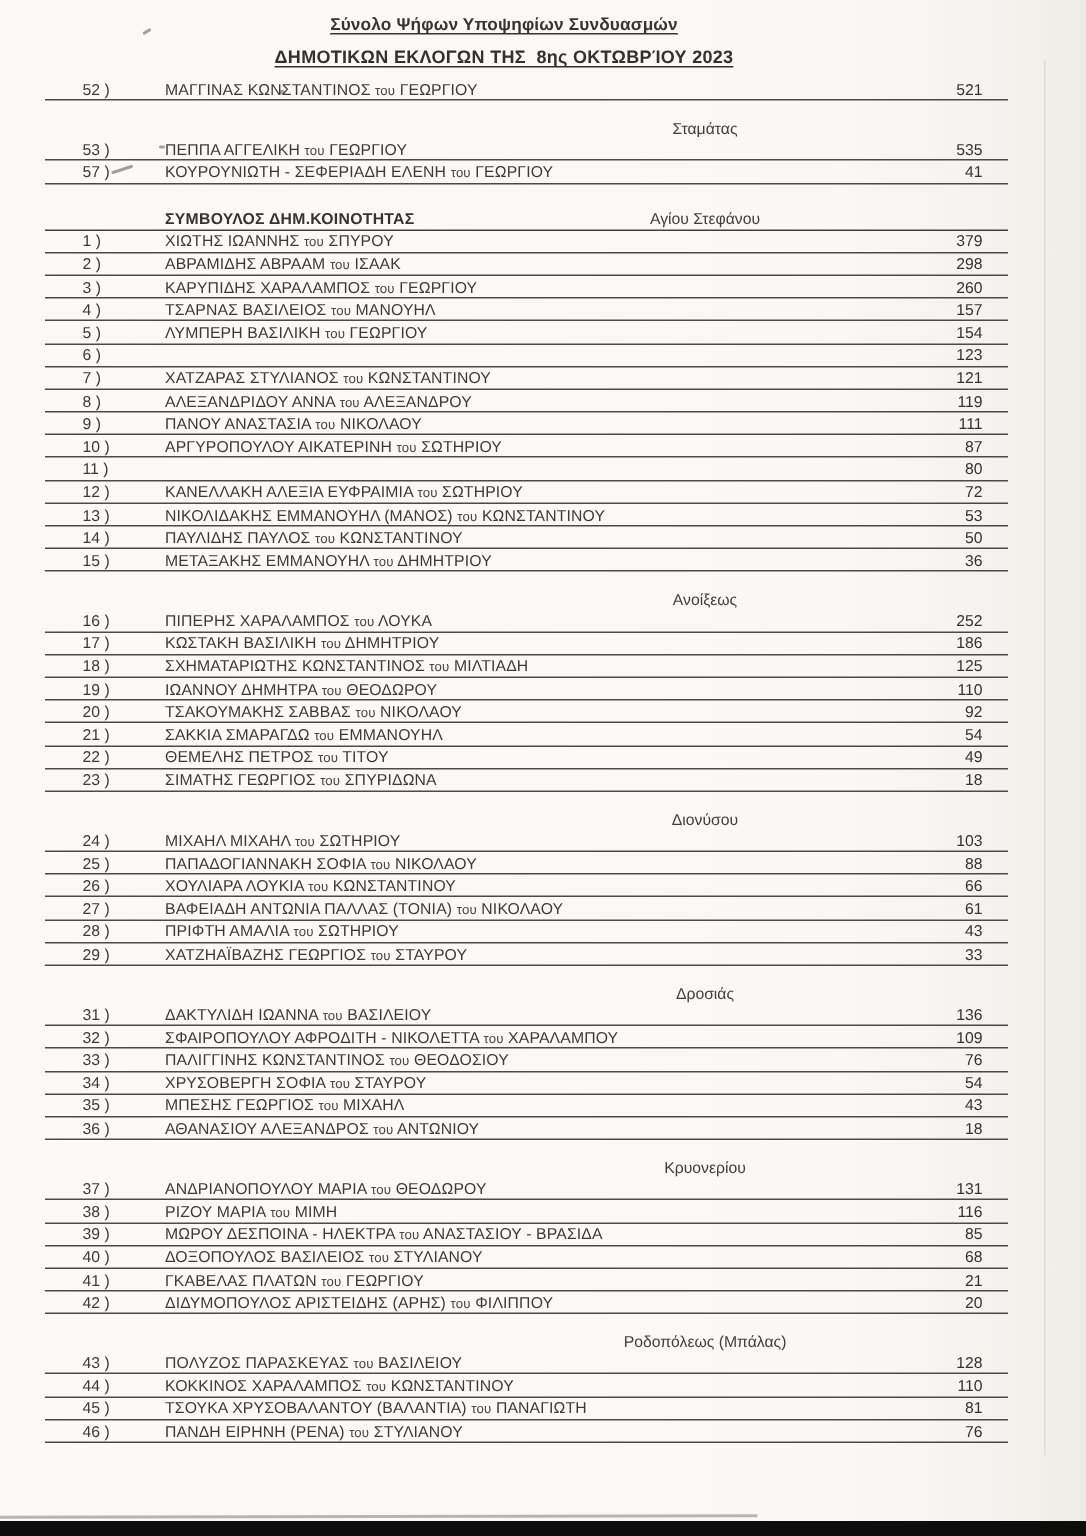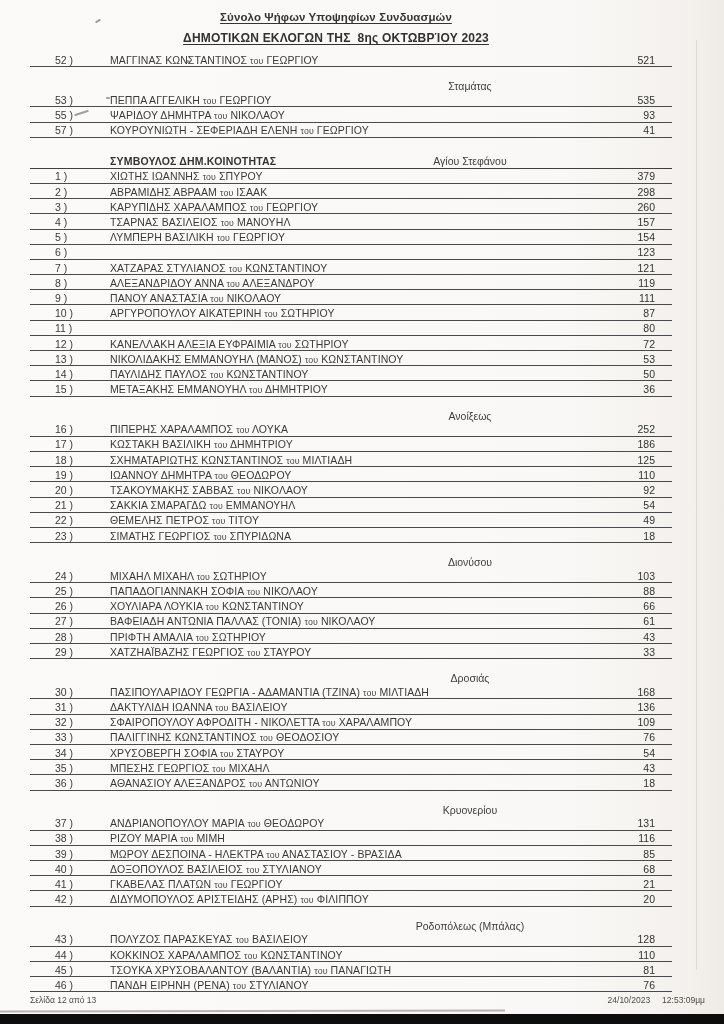--- a/index.html
+++ b/index.html
@@ -89,25 +89,20 @@
   </div>
       <div class="district">
     <span class="label">Σταμάτας</span>
   </div>
       <div class="row">
     <span class="num">53 )</span>
     <span class="name"><span>ΠΕΠΠΑ ΑΓΓΕΛΙΚΗ</span> <span class="conn">του</span> <span>ΓΕΩΡΓΙΟΥ</span></span>
     <span class="votes">535</span>
   </div>
       <div class="row">
-    <span class="num">55 )</span>
-    <span class="name"><span>ΨΑΡΙΔΟΥ ΔΗΜΗΤΡΑ</span> <span class="conn">του</span> <span>ΝΙΚΟΛΑΟΥ</span></span>
-    <span class="votes">93</span>
-  </div>
-      <div class="row">
     <span class="num">57 )</span>
     <span class="name"><span>ΚΟΥΡΟΥΝΙΩΤΗ - ΣΕΦΕΡΙΑΔΗ ΕΛΕΝΗ</span> <span class="conn">του</span> <span>ΓΕΩΡΓΙΟΥ</span></span>
     <span class="votes">41</span>
   </div>
       <div class="office">
     <span class="office-title">ΣΥΜΒΟΥΛΟΣ ΔΗΜ.ΚΟΙΝΟΤΗΤΑΣ</span>
     <span class="office-district">Αγίου Στεφάνου</span>
   </div>
       <div class="row">
     <span class="num">1 )</span>
@@ -255,25 +250,20 @@
   </div>
       <div class="row">
     <span class="num">29 )</span>
     <span class="name"><span>ΧΑΤΖΗΑΪΒΑΖΗΣ ΓΕΩΡΓΙΟΣ</span> <span class="conn">του</span> <span>ΣΤΑΥΡΟΥ</span></span>
     <span class="votes">33</span>
   </div>
       <div class="district">
     <span class="label">Δροσιάς</span>
   </div>
       <div class="row">
-    <span class="num">30 )</span>
-    <span class="name"><span>ΠΑΣΙΠΟΥΛΑΡΙΔΟΥ ΓΕΩΡΓΙΑ - ΑΔΑΜΑΝΤΙΑ (ΤΖΙΝΑ)</span> <span class="conn">του</span> <span>ΜΙΛΤΙΑΔΗ</span></span>
-    <span class="votes">168</span>
-  </div>
-      <div class="row">
     <span class="num">31 )</span>
     <span class="name"><span>ΔΑΚΤΥΛΙΔΗ ΙΩΑΝΝΑ</span> <span class="conn">του</span> <span>ΒΑΣΙΛΕΙΟΥ</span></span>
     <span class="votes">136</span>
   </div>
       <div class="row">
     <span class="num">32 )</span>
     <span class="name"><span>ΣΦΑΙΡΟΠΟΥΛΟΥ ΑΦΡΟΔΙΤΗ - ΝΙΚΟΛΕΤΤΑ</span> <span class="conn">του</span> <span>ΧΑΡΑΛΑΜΠΟΥ</span></span>
     <span class="votes">109</span>
   </div>
       <div class="row">
@@ -347,20 +337,16 @@
     <span class="name"><span>ΤΣΟΥΚΑ ΧΡΥΣΟΒΑΛΑΝΤΟΥ (ΒΑΛΑΝΤΙΑ)</span> <span class="conn">του</span> <span>ΠΑΝΑΓΙΩΤΗ</span></span>
     <span class="votes">81</span>
   </div>
       <div class="row">
     <span class="num">46 )</span>
     <span class="name"><span>ΠΑΝΔΗ ΕΙΡΗΝΗ (ΡΕΝΑ)</span> <span class="conn">του</span> <span>ΣΤΥΛΙΑΝΟΥ</span></span>
     <span class="votes">76</span>
   </div>
     </div>
 
-  <div class="footer">
-    <span class="page-label">Σελίδα 12 από 13</span>
-    <span class="stamp"><span class="d">24/10/2023</span><span class="t">12:53:09μμ</span></span>
-  </div>
 
   <div class="scan-shadow-line"></div>
   <div class="scan-bar"></div>
 </div>
 
 </body></html>

